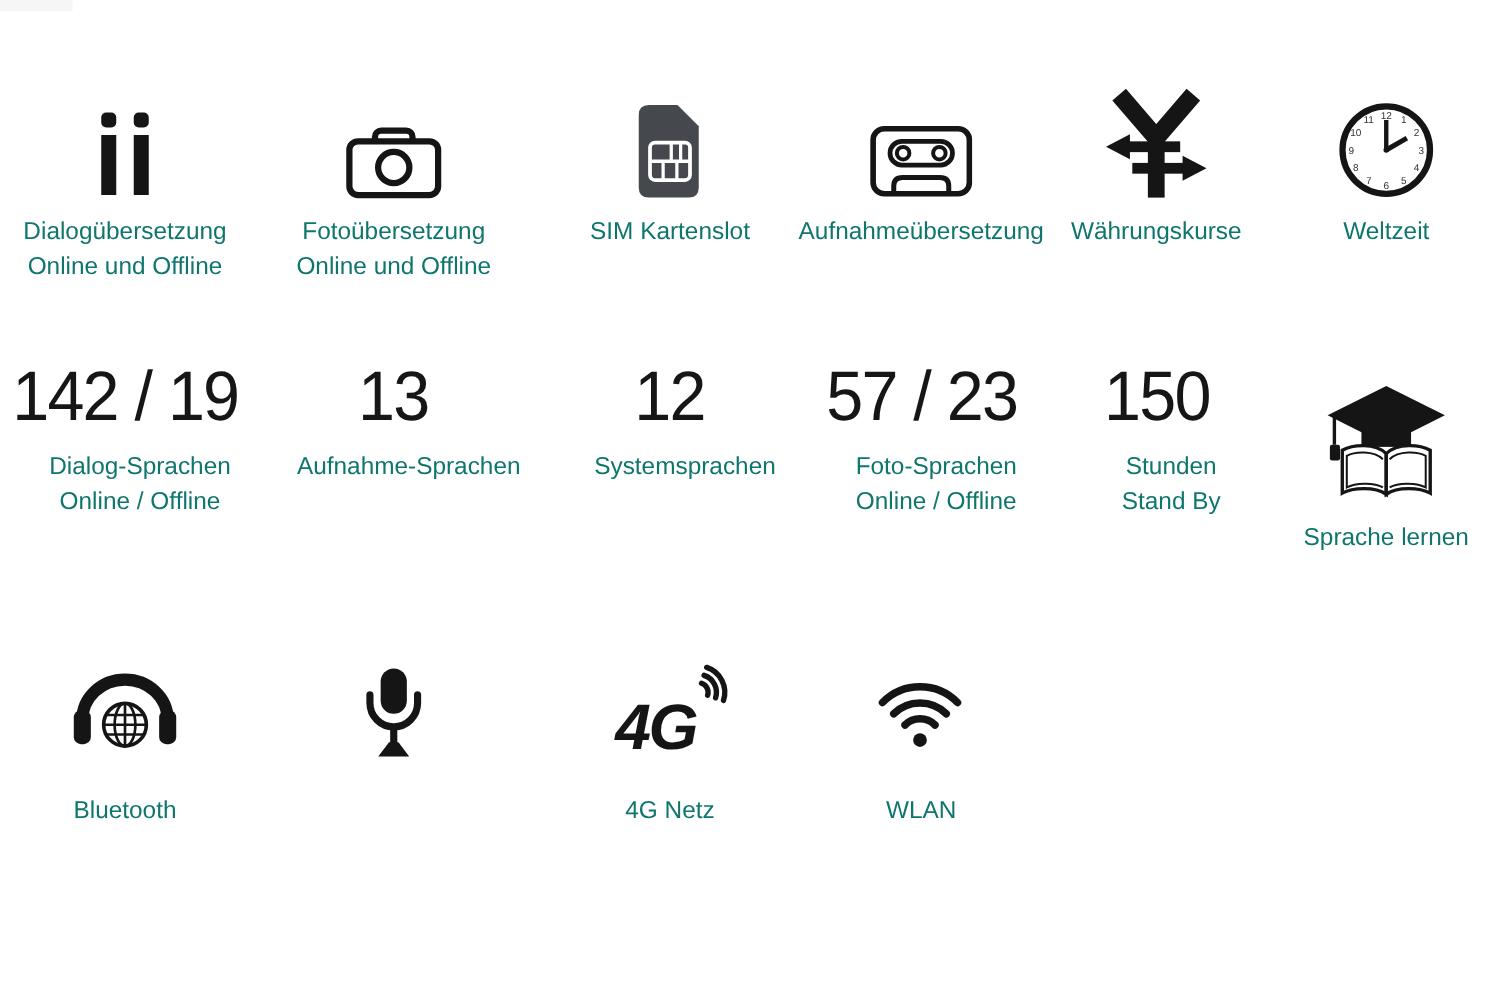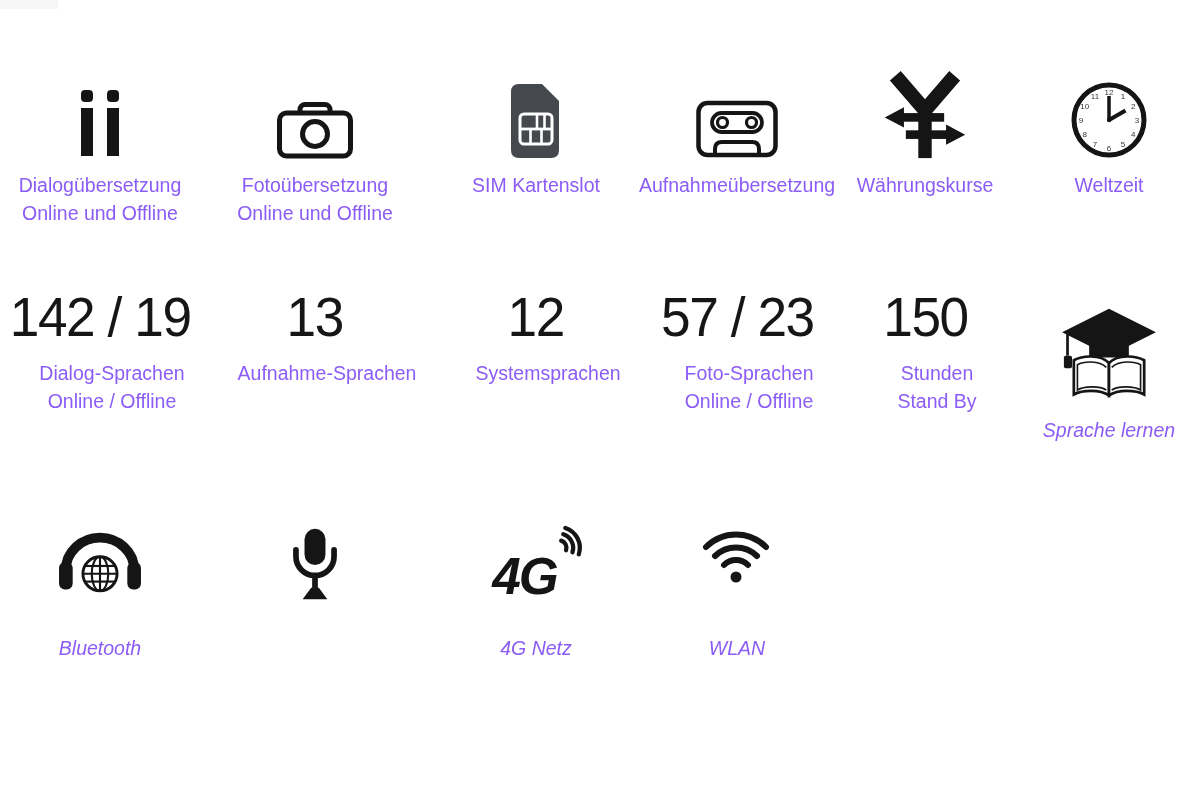--- a/index.html
+++ b/index.html
@@ -18,24 +18,24 @@
   .r1{padding-top:84px;}
   .r1 .iconbox{height:76px;display:flex;align-items:flex-end;justify-content:center;}
   .r1 .label{margin-top:11px;}
   .r2{padding-top:26px;}
   .num{
     font-size:56px;line-height:58px;letter-spacing:-1.5px;color:#161616;
     transform:scaleX(.95);white-space:nowrap;
   }
   .r2 .label{margin-top:13px;margin-left:24px;}
   .r3{padding-top:45px;}
-  .r3 .iconbox{height:92px;display:flex;align-items:flex-start;justify-content:center;}
-  .r3 .label{margin-top:17px;font-style:italic;}
+  .r3 .iconbox{height:92px;display:flex;align-items:center;justify-content:center;}
+  .r3 .label{margin-top:17px;}
   .label{
-    font-size:19.5px;line-height:28px;text-align:center;color:#8b5cf6;white-space:nowrap;
+    font-size:19.5px;line-height:28px;text-align:center;color:#0f766e;white-space:nowrap;
   }
   .label.left{text-align:center;align-self:center;}
   svg{display:block;}
   .ic{fill:#151515;stroke:none;}
   .ln{fill:none;stroke:#151515;}
 </style>
 </head>
 <body>
 
 <div class="artifact"></div>

